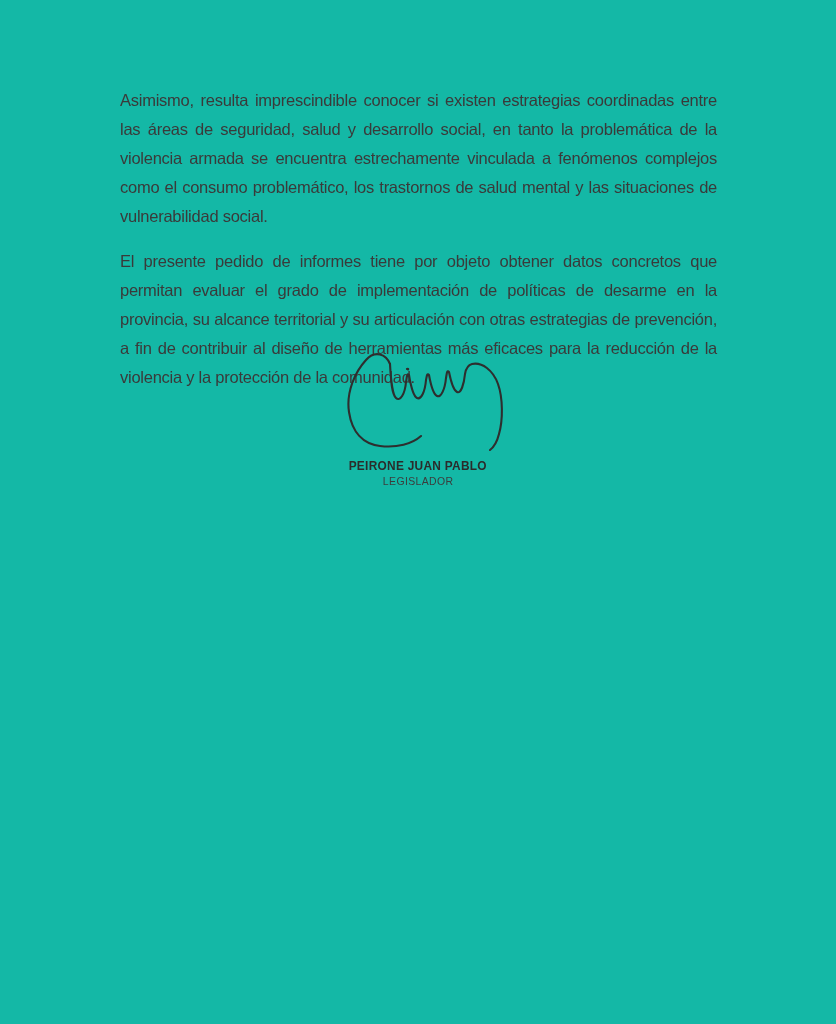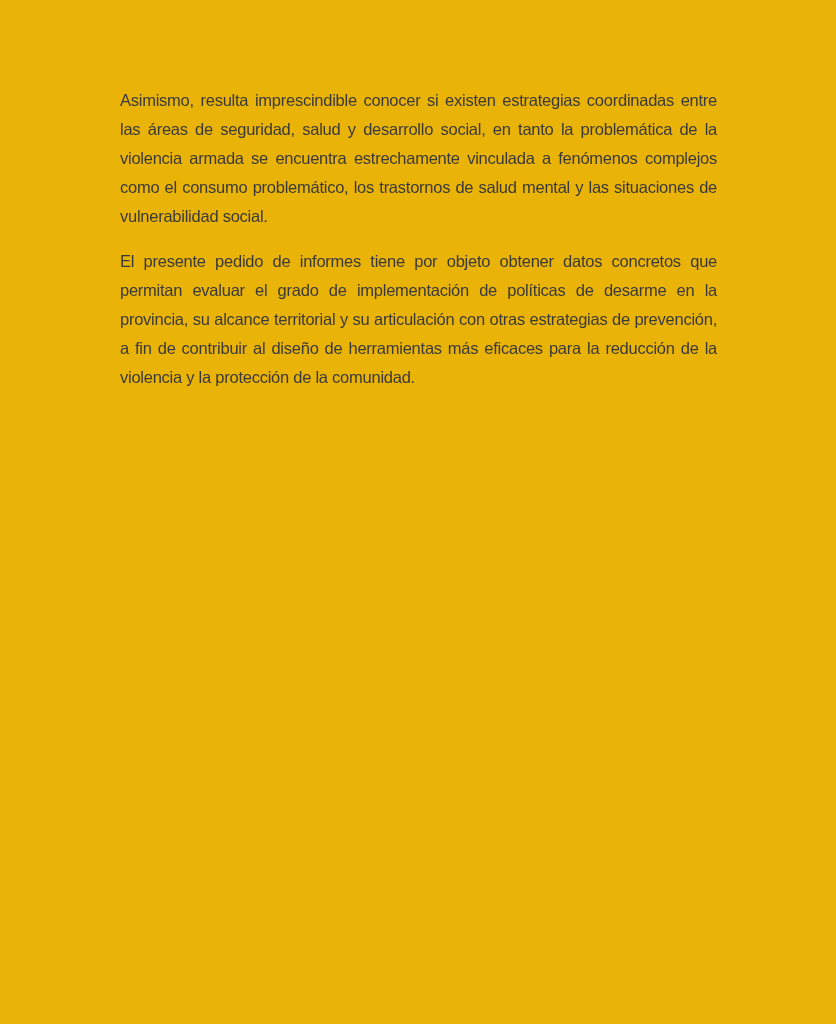--- a/index.html
+++ b/index.html
@@ -2,21 +2,21 @@
 <html><head>
 <meta charset="utf-8">
 <style>
   * { margin: 0; padding: 0; box-sizing: border-box; }
   html, body { background: #ffffff; }
   .page {
     position: relative;
     width: 836px;
     height: 1024px;
     margin: 0 auto;
-    background: #eab308;
+    background: #14b8a6;
     font-family: "Liberation Sans", "DejaVu Sans", sans-serif;
     color: #3a3a3a;
     overflow: hidden;
   }
   .text-block {
     position: absolute;
     top: 86px;
     left: 120px;
     width: 597px;
   }
@@ -69,14 +69,41 @@
 </head>
 <body>
 
 <div class="page">
 
   <div class="text-block">
     <p class="para">Asimismo, resulta imprescindible conocer si existen estrategias coordinadas entre las áreas de seguridad, salud y desarrollo social, en tanto la problemática de la violencia armada se encuentra estrechamente vinculada a fenómenos complejos como el consumo problemático, los trastornos de salud mental y las situaciones de vulnerabilidad social.</p>
     <p class="para">El presente pedido de informes tiene por objeto obtener datos concretos que permitan evaluar el grado de implementación de políticas de desarme en la provincia, su alcance territorial y su articulación con otras estrategias de prevención, a fin de contribuir al diseño de herramientas más eficaces para la reducción de la violencia y la protección de la comunidad.</p>
   </div>
 
+  <div class="signature-block">
+    <svg class="signature-art" viewBox="0 0 180 105" xmlns="http://www.w3.org/2000/svg" aria-hidden="true">
+
+      <path d="M55,12 C51,2 40,-2 31,8 C20,20 11,40 14,60 C17,80 28,92 45,94 C62,96 77,92 86,84"></path>
+
+      <path d="M55,12
+               C56,30 57,42 61,46
+               C65,50 70,42 71,30
+               C72,24 72,21 74,23
+               C76,35 78,44 82,46
+               C86,48 90,40 91,28
+               C92,23 92,21 94,23
+               C96,34 98,42 102,44
+               C106,46 110,37 111,26
+               C112,20 112,18 114,20
+               C116,30 118,38 122,40
+               C126,42 129,32 130,22
+               C131,16 133,13 137,12
+               C147,10 158,18 163,32
+               C168,46 168,68 164,82
+               C162,90 159,95 155,98"></path>
+
+      <path d="M72,17 C73,16.5 73.5,17 73,17.5"></path>
+    </svg>
+    <div class="signer-name">PEIRONE JUAN PABLO</div>
+    <div class="signer-title">LEGISLADOR</div>
+  </div>
 
 </div>
 
 </body></html>

